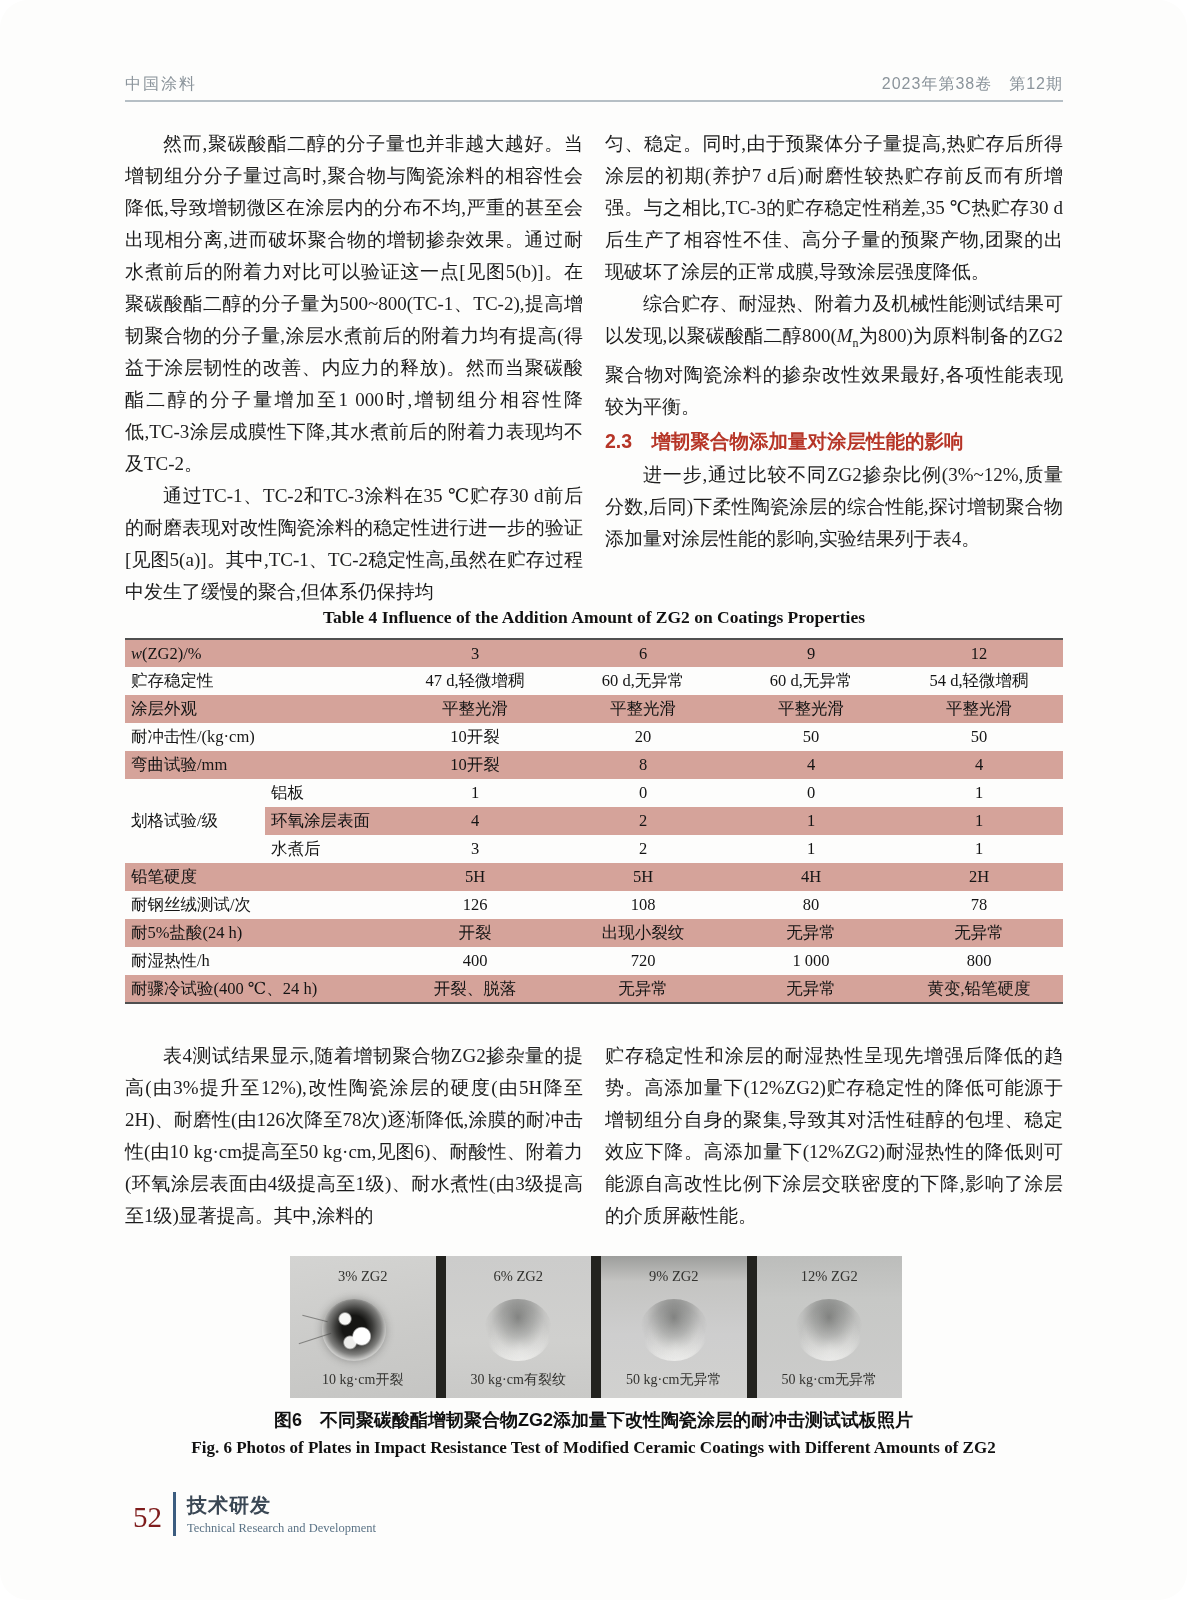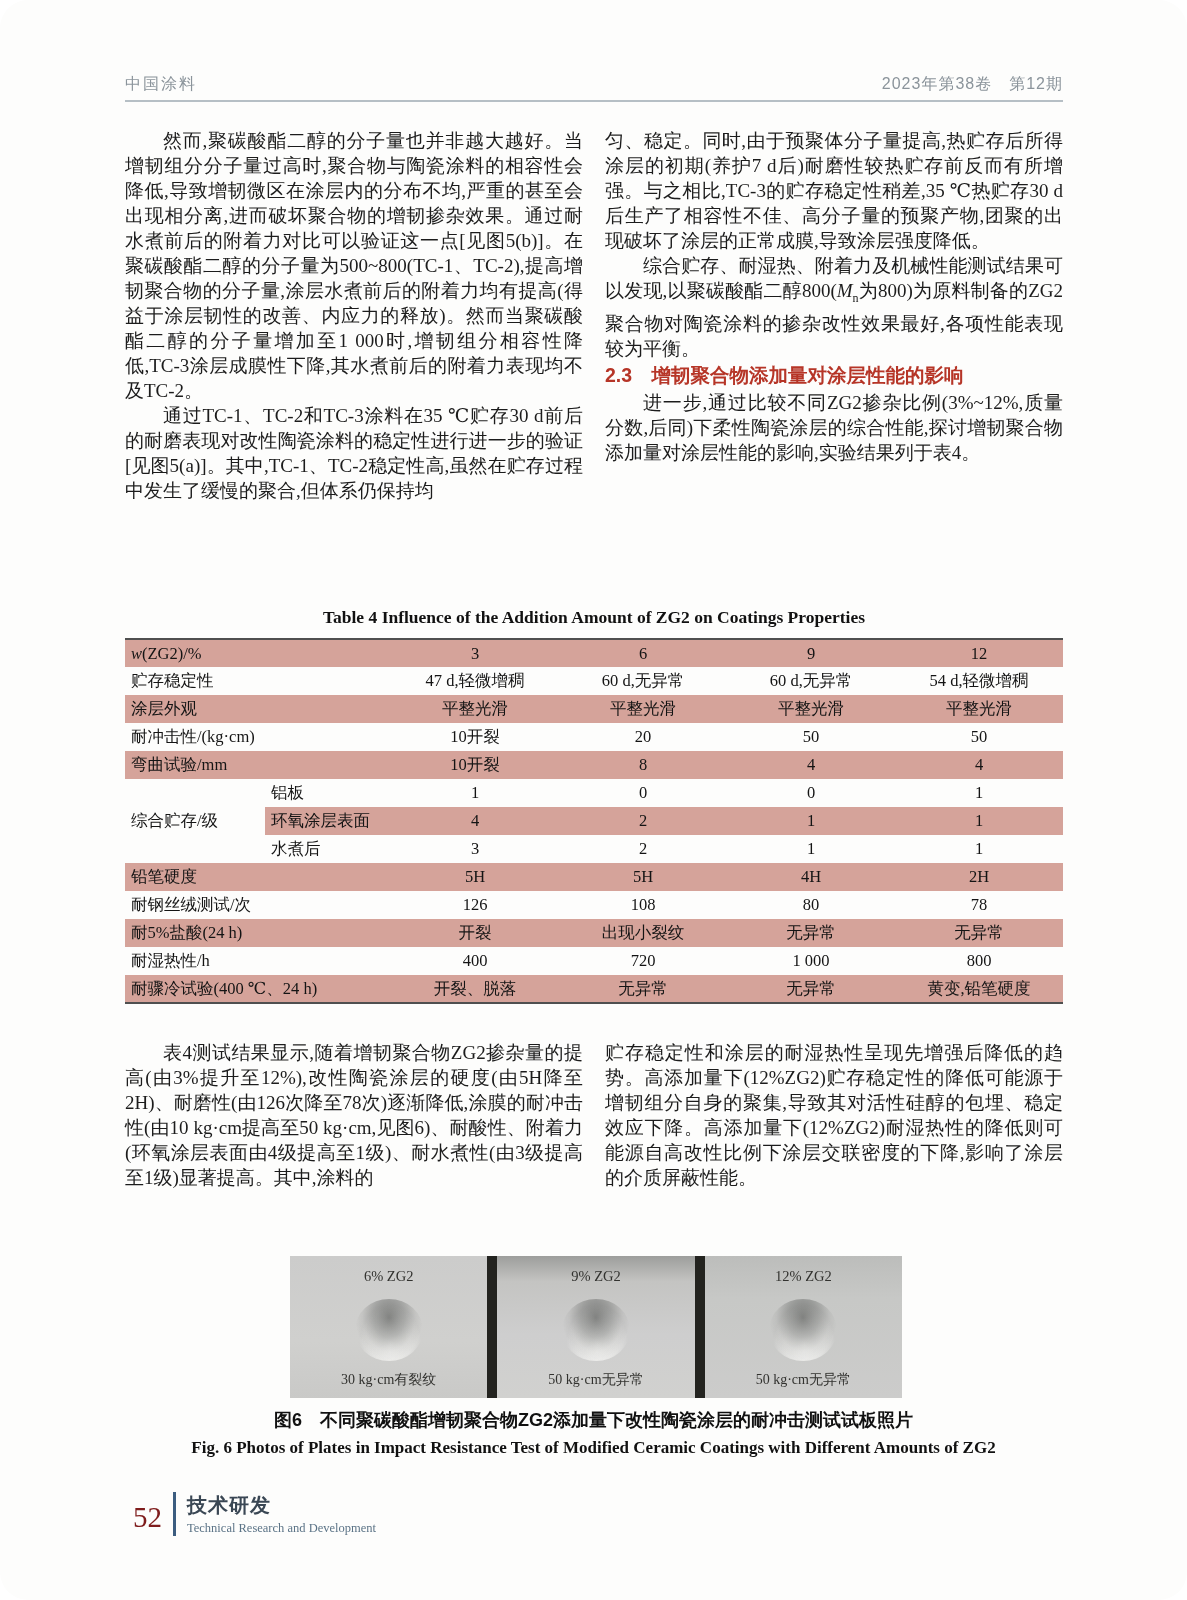--- a/index.html
+++ b/index.html
@@ -17,21 +17,21 @@
     display:flex; justify-content:space-between; align-items:flex-end;
     font-family:"Liberation Sans","DejaVu Sans",sans-serif;
     font-size:16px; color:#8b949b; letter-spacing:2px; }
   .runhead .issue { letter-spacing:1px; }
   .head-rule { position:absolute; top:100px; left:125px; width:938px; height:2px; background:#b6bfc5; }
 
   
   .cols { position:absolute; left:125px; width:938px; display:flex; gap:22px; }
   .cols1 { top:128px; }
   .cols2 { top:1040px; }
-  .col { width:458px; font-size:19px; line-height:25px; text-align:justify; }
+  .col { width:458px; font-size:19px; line-height:32px; text-align:justify; }
   .col p.ind { text-indent:2em; }
   .sec-head { font-family:"Liberation Sans","DejaVu Sans",sans-serif;
     font-weight:bold; font-size:19.5px; color:#b63527; margin:2px 0 2px 0; }
   .msym { font-style:italic; }
   sub { font-size:12px; }
 
   
   .tbl-cap-cn { position:absolute; top:580px; left:125px; width:938px; text-align:center;
     font-family:"Liberation Sans","DejaVu Sans",sans-serif; font-weight:bold; font-size:18px; color:#111; }
   .tbl-cap-en { position:absolute; top:607px; left:125px; width:938px; text-align:center;
@@ -148,21 +148,21 @@
       <td class="val">50</td>
     </tr>
     <tr class="pink">
       <td class="lbl" colspan="2">弯曲试验/mm</td>
       <td class="val">10开裂</td>
       <td class="val">8</td>
       <td class="val">4</td>
       <td class="val">4</td>
     </tr>
     <tr>
-      <td class="lbl groupcell" rowspan="3">综合贮存/级</td>
+      <td class="lbl groupcell" rowspan="3">划格试验/级</td>
       <td class="sublbl">铝板</td>
       <td class="val">1</td>
       <td class="val">0</td>
       <td class="val">0</td>
       <td class="val">1</td>
     </tr>
     <tr class="pinksub">
       <td class="sublbl">环氧涂层表面</td>
       <td class="val">4</td>
       <td class="val">2</td>
@@ -217,20 +217,27 @@
   <div class="cols cols2">
     <div class="col">
       <p class="ind">表4测试结果显示,随着增韧聚合物ZG2掺杂量的提高(由3%提升至12%),改性陶瓷涂层的硬度(由5H降至2H)、耐磨性(由126次降至78次)逐渐降低,涂膜的耐冲击性(由10 kg·cm提高至50 kg·cm,见图6)、耐酸性、附着力(环氧涂层表面由4级提高至1级)、耐水煮性(由3级提高至1级)显著提高。其中,涂料的</p>
     </div>
     <div class="col">
       <p>贮存稳定性和涂层的耐湿热性呈现先增强后降低的趋势。高添加量下(12%ZG2)贮存稳定性的降低可能源于增韧组分自身的聚集,导致其对活性硅醇的包埋、稳定效应下降。高添加量下(12%ZG2)耐湿热性的降低则可能源自高改性比例下涂层交联密度的下降,影响了涂层的介质屏蔽性能。</p>
     </div>
   </div>
 
   <div class="strip">
+    <div class="panel p1">
+      <div class="plabel top">3% ZG2</div>
+      <div class="crater"></div>
+      <div class="crack c1"></div>
+      <div class="crack c2"></div>
+      <div class="plabel bottom">10 kg·cm开裂</div>
+    </div>
     <div class="panel p2">
       <div class="plabel top">6% ZG2</div>
       <div class="dent"></div>
       <div class="plabel bottom">30 kg·cm有裂纹</div>
     </div>
     <div class="panel p3">
       <div class="plabel top">9% ZG2</div>
       <div class="dent"></div>
       <div class="plabel bottom">50 kg·cm无异常</div>
     </div>

